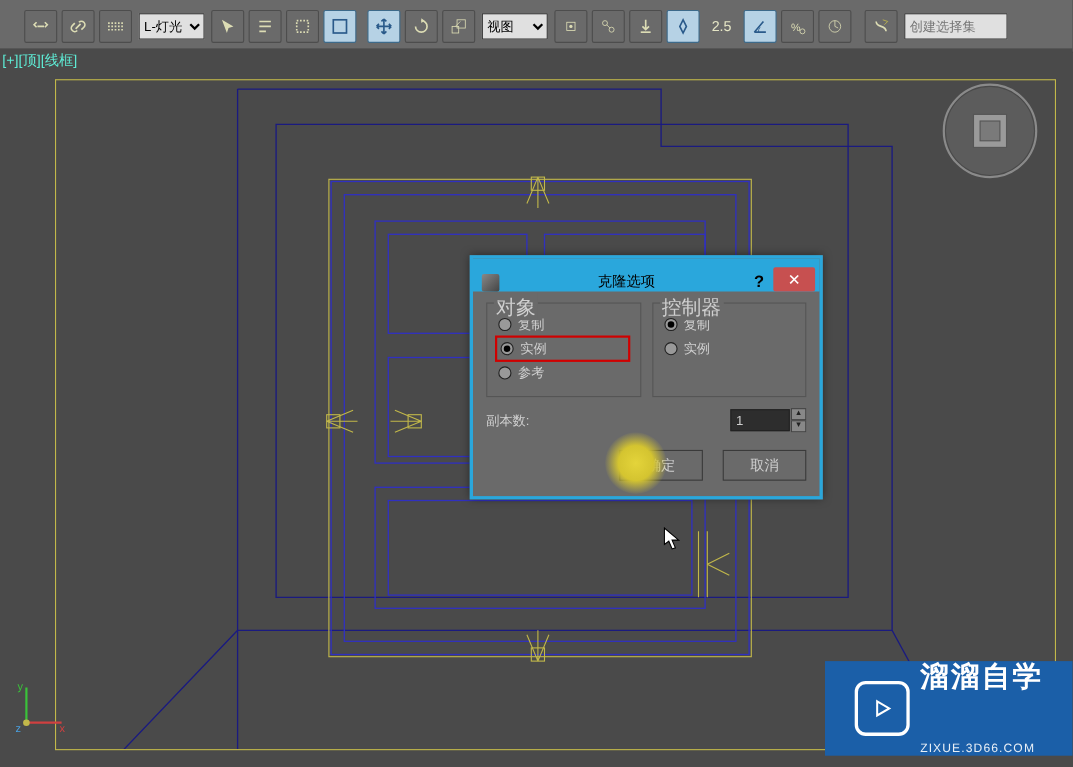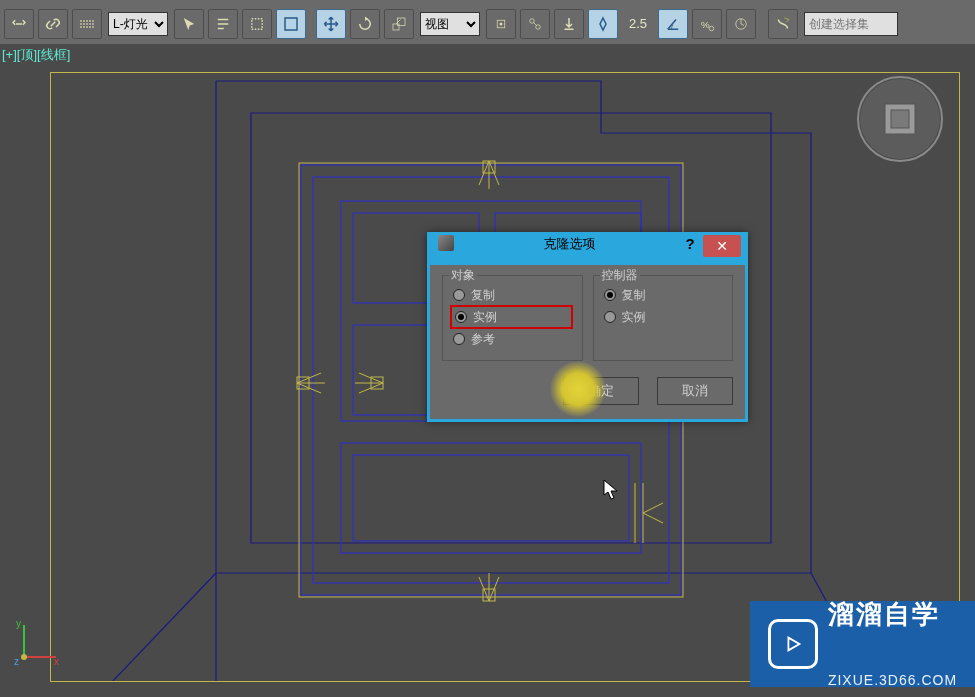--- a/index.html
+++ b/index.html
@@ -1,45 +1,45 @@
 <!DOCTYPE html>
 <html><head>
 <meta charset="utf-8">
 <style>
   html,body{margin:0;padding:0;width:975px;height:697px;overflow:hidden;font-family:"Microsoft YaHei",Arial,sans-serif;font-size:12px;background:#4a4a4a;color:#cfcfcf;}
   
-  .toolbar{position:absolute;left:0;top:0;width:975px;height:48px;background:#6a6a6a;border-bottom:1px solid #2a2a2a;display:flex;align-items:center;padding-left:2px;box-sizing:border-box;}
+  .toolbar{position:absolute;left:0;top:0;width:975px;height:48px;background:#6a6a6a;border-bottom:1px solid #2a2a2a;display:flex;align-items:center;padding-left:20px;box-sizing:border-box;}
   .tb-btn{width:28px;height:28px;margin:0 2px;background:#6a6a6a;border:1px solid #4d4d4d;display:flex;align-items:center;justify-content:center;border-radius:2px;color:#dcdcb4;font-size:16px;}
   .tb-btn.active{background:#b6d2e5;border:1px solid #3d6a8a;color:#222;}
   .tb-btn svg{width:18px;height:18px;}
   .tb-select{height:24px;background:#e0e0e0;border:1px solid #333;color:#000;font-size:12px;margin:0 4px;}
   .tb-sel-layer{width:60px;}
   .tb-sel-view{width:60px;}
   .tb-num{width:28px;height:20px;background:transparent;border:none;color:#e5e5c5;font-size:13px;text-align:center;margin:0 2px;}
   .tb-input{height:22px;width:84px;background:#e0e0e0;border:1px solid #333;color:#555;font-size:12px;padding:0 4px;margin-left:4px;}
   
   .viewport{position:absolute;left:0;top:44px;width:975px;height:653px;background:#4a4a4a;}
   .vp-label{position:absolute;left:2px;top:2px;font-size:13px;color:#5eead4;}
   .vp-frame{position:absolute;left:50px;top:28px;width:910px;height:610px;border:1px solid #c2b84a;box-sizing:border-box;background:#4a4a4a;overflow:hidden;}
   .wire{stroke:#3030c0;stroke-width:1.2;fill:none;}
   .wire-dk{stroke:#1a1a80;stroke-width:1.2;fill:none;}
   .sel-box{stroke:#c2b84a;stroke-width:1;fill:none;}
   .light{stroke:#c2b84a;stroke-width:1;fill:none;}
   .axis-gizmo{position:absolute;left:14px;bottom:30px;}
   .viewcube{position:absolute;right:30px;top:30px;}
   
   .dialog{position:absolute;left:427px;top:232px;width:315px;background:#6a6a6a;border:3px solid #2aa7dc;box-shadow:0 0 8px rgba(0,0,0,.5);}
-  .dlg-title{height:30px;background:#2aa7dc;display:flex;align-items:flex-start;position:relative;}
+  .dlg-title{height:30px;background:#2aa7dc;display:flex;align-items:flex-end;position:relative;}
   .dlg-icon{width:16px;height:16px;margin:0 8px;background:linear-gradient(135deg,#888 0%,#444 100%);border-radius:2px;}
   .dlg-title-text{flex:1;text-align:center;color:#000;font-size:13px;}
   .dlg-help{width:26px;text-align:center;color:#000;font-size:15px;font-weight:bold;}
   .dlg-close{width:38px;height:22px;background:#c75050;color:#fff;display:flex;align-items:center;justify-content:center;font-size:14px;margin-right:4px;border-radius:2px;}
   .dlg-body{padding:10px 12px 14px 12px;}
   .fieldset{border:1px solid #555;padding:8px 10px 10px 10px;position:relative;}
-  .fs-legend{position:absolute;top:-9px;left:6px;background:#6a6a6a;padding:0 2px;color:#d0d0d0;font-size:12px;}
+  .fs-legend{position:absolute;top:-9px;left:6px;background:#6a6a6a;padding:0 2px;color:#d0d0d0;font-size:18px;}
   .fs-row{display:flex;gap:10px;margin-bottom:6px;}
   .fs-half{flex:1;}
   .radio-row{display:flex;align-items:center;height:22px;color:#d0d0d0;font-size:12px;}
   .radio-row.highlight{outline:2px solid #d00000;outline-offset:-1px;padding:0 14px 0 0;margin-left:-2px;}
   .radio{appearance:none;-webkit-appearance:none;width:12px;height:12px;border-radius:50%;border:1px solid #222;background:#999;margin:0 6px 0 0;position:relative;}
   .radio:checked::after{content:'';position:absolute;left:2px;top:2px;width:6px;height:6px;border-radius:50%;background:#000;}
   .radio:disabled{opacity:.55;}
   .radio-row.highlight .radio{margin-left:4px;}
   .form-row{display:flex;align-items:center;margin-top:10px;}
   .form-label{width:60px;color:#d0d0d0;}
@@ -51,21 +51,21 @@
   .dlg-btns{display:flex;justify-content:flex-end;gap:18px;margin-top:16px;position:relative;}
   .dlg-btn{width:74px;height:26px;background:#6a6a6a;border:1px solid #3a3a3a;color:#d0d0d0;font-size:13px;display:flex;align-items:center;justify-content:center;}
   .click-glow{position:absolute;left:108px;top:-16px;width:56px;height:56px;border-radius:50%;background:radial-gradient(circle,#e4d43a 0%,#d4c430 40%,rgba(212,196,48,0) 72%);pointer-events:none;}
   .cursor{position:absolute;left:603px;top:479px;pointer-events:none;}
   
   .watermark{position:absolute;right:0;bottom:10px;width:225px;height:86px;background:#1b5fa8;display:flex;align-items:center;justify-content:center;gap:10px;padding:0 10px;box-sizing:border-box;}
   .wm-logo{width:44px;height:44px;border:3px solid #fff;border-radius:10px;display:flex;align-items:center;justify-content:center;}
   .wm-logo svg{width:22px;height:22px;}
   .wm-text{color:#fff;display:flex;flex-direction:column;align-items:flex-start;line-height:1.1;text-align:right;}
   .wm-main{font-size:26px;font-weight:bold;letter-spacing:2px;}
-  .wm-sub{font-size:14px;letter-spacing:1px;opacity:.9;margin-top:45px;}
+  .wm-sub{font-size:11px;letter-spacing:1px;opacity:.9;margin-top:45px;}
 </style>
 </head>
 <body>
 
 <div class="toolbar">
   <div class="tb-btn">
       <svg viewBox="0 0 24 24">
         <path d="M8 12h8M7 7l-3 3 3 3M17 7l3 3-3 3" stroke="#dcdcb4" stroke-width="2" fill="none"></path>
       </svg>
     </div>
@@ -267,20 +267,30 @@
           <input type="radio" class="radio" name="ctrl" checked="" style="">
             <span>复制</span>
         </label>
         <label class="radio-row">
           <input type="radio" class="radio" name="ctrl" style="">
             <span>实例</span>
         </label>
       </div>
     </div>
 
+    <div class="form-row">
+      <span class="form-label">副本数:</span>
+      <div class="spinner">
+        <input value="1" style="">
+        <div class="spinner-btns">
+          <div>▲</div>
+          <div>▼</div>
+        </div>
+      </div>
+    </div>
 
 
     <div class="dlg-btns">
       <div class="click-glow"></div>
       <div class="dlg-btn">确定</div>
       <div class="dlg-btn">取消</div>
     </div>
   </div>
 </div>
 

